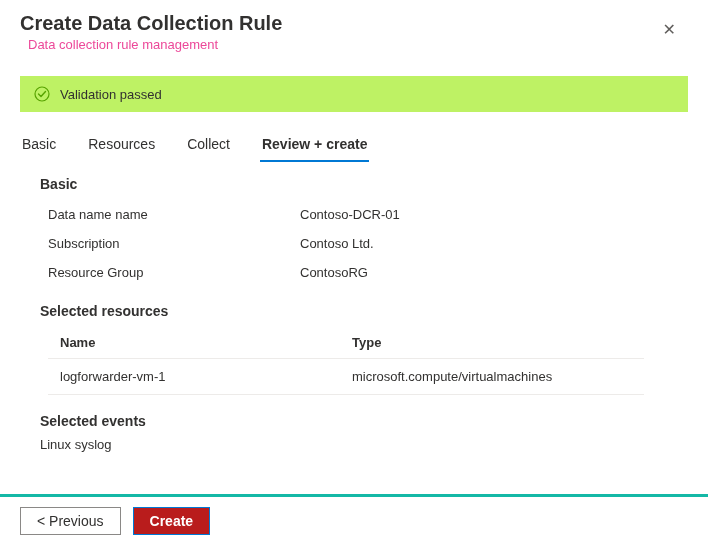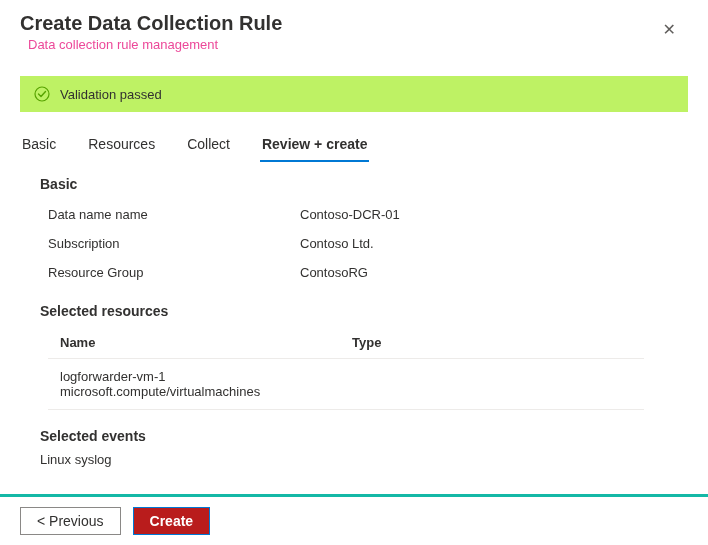--- a/index.html
+++ b/index.html
@@ -109,21 +109,20 @@
       display: flex;
       padding: 8px 12px;
       font-weight: 600;
       font-size: 13px;
     }
     .table-row {
       display: flex;
       padding: 10px 12px;
       border-top: 1px solid #edebe9;
       border-bottom: 1px solid #edebe9;
-      flex-direction: column;
     }
     .col-name { width: 292px; }
     .col-type { flex: 1; }
     .events-body {
       font-size: 13px;
       color: #323130;
       margin-top: 0;
     }
     .footer {
       position: absolute;

